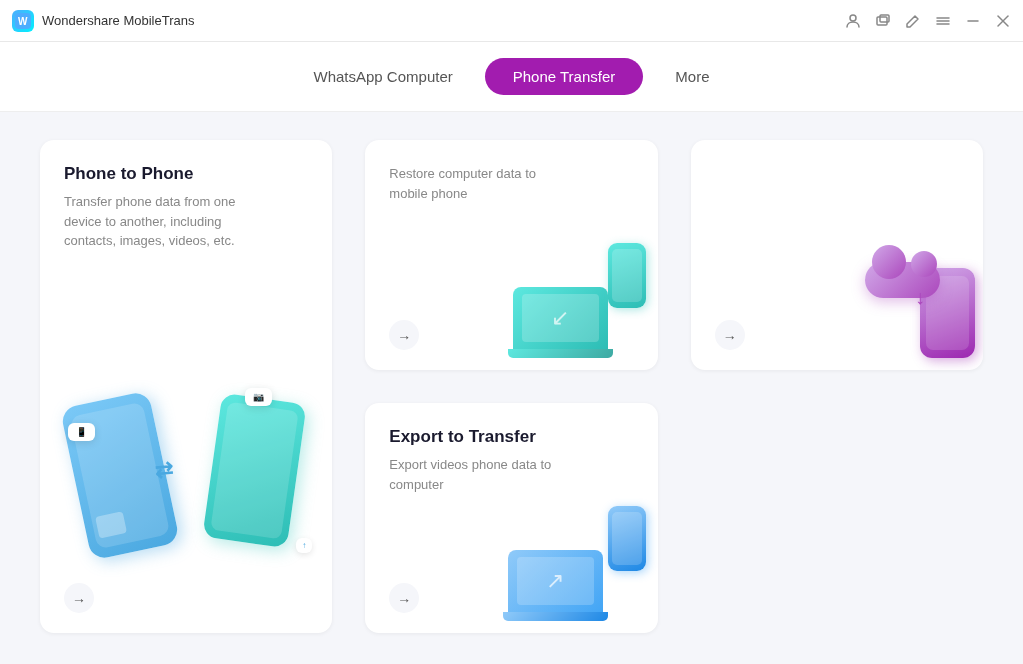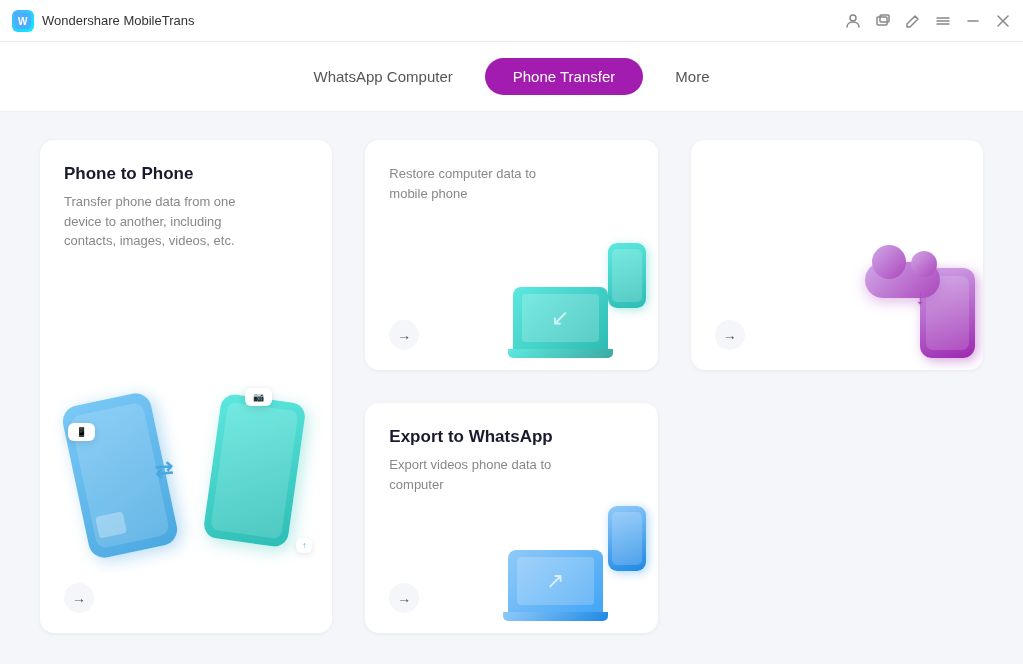--- a/index.html
+++ b/index.html
@@ -275,21 +275,21 @@
         </div>
       </div>
 
       <div style="position:absolute;top:48px;right:50px;font-size:20px;color:#ab47bc;font-weight:bold;">↓</div>
     </div>
 
     <div class="card-arrow">→</div>
   </div>
 
   <div class="card">
-    <div class="card-title">Export to WhatsApp</div>
+    <div class="card-title">Export to Transfer</div>
     <div class="card-desc">Export videos phone data to computer</div>
 
     <div style="position:absolute;bottom:12px;right:10px;width:155px;height:115px;">
 
       <div style="position:absolute;bottom:0;left:5px;width:115px;">
         <div style="width:95px;height:62px;background:linear-gradient(135deg,#90caf9 0%,#42a5f5 100%);border-radius:8px 8px 0 0;margin:0 auto;position:relative;overflow:hidden;">
           <div style="position:absolute;top:7px;left:9px;right:9px;bottom:7px;background:rgba(255,255,255,0.2);border-radius:4px;"></div>
           <div style="position:absolute;top:50%;left:50%;transform:translate(-50%,-50%);font-size:22px;color:rgba(255,255,255,0.7);">↗</div>
         </div>
         <div style="width:105px;height:9px;background:linear-gradient(135deg,#90caf9 0%,#1e88e5 100%);border-radius:0 0 5px 5px;margin:0 auto;"></div>

